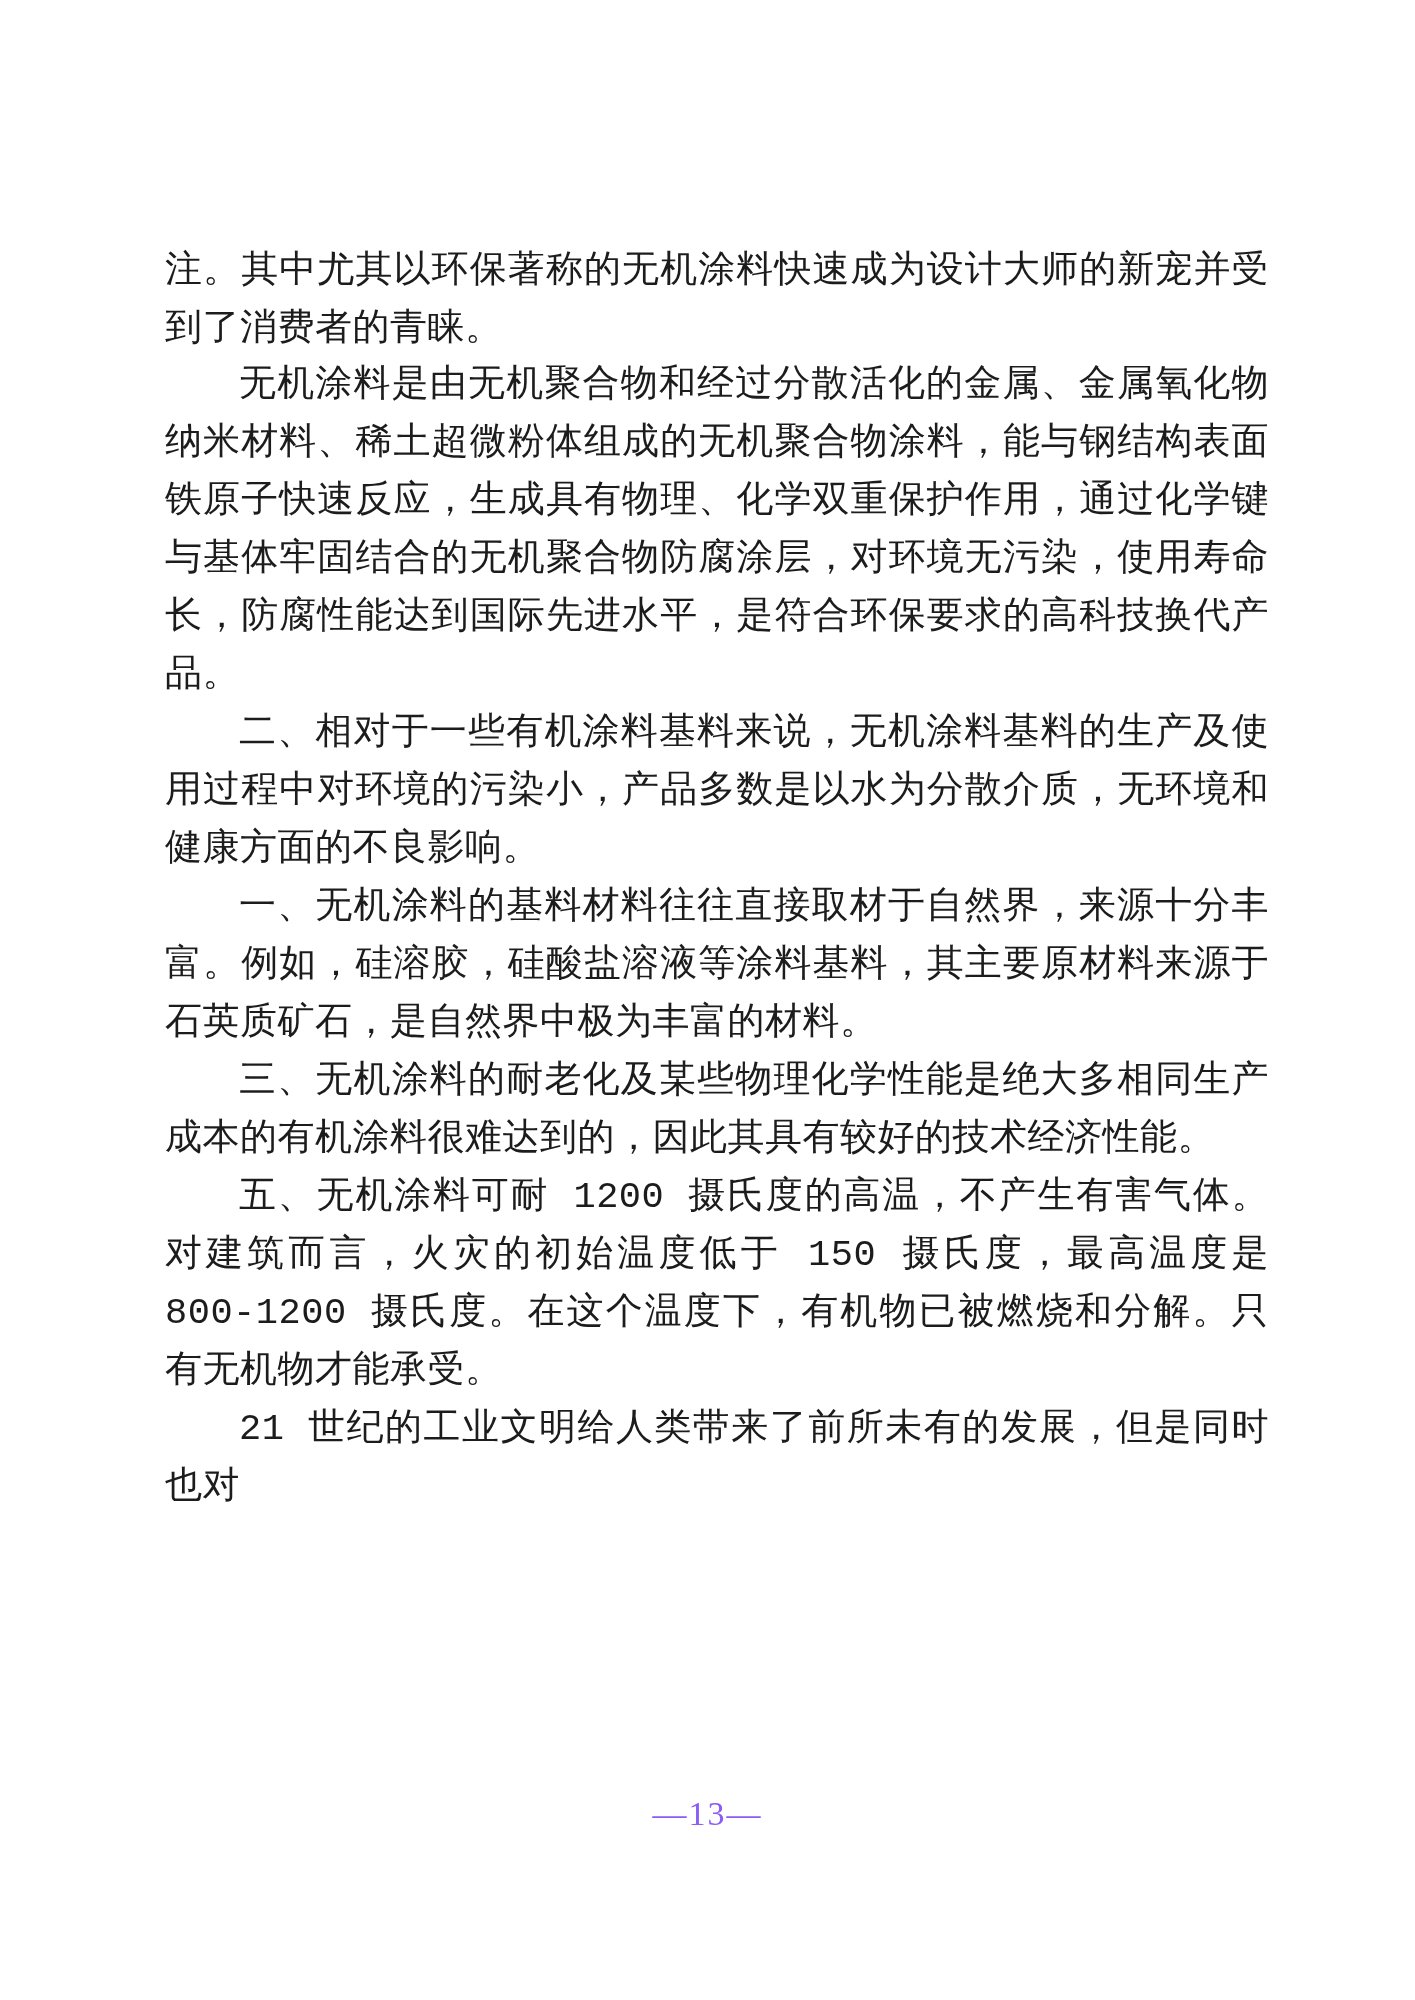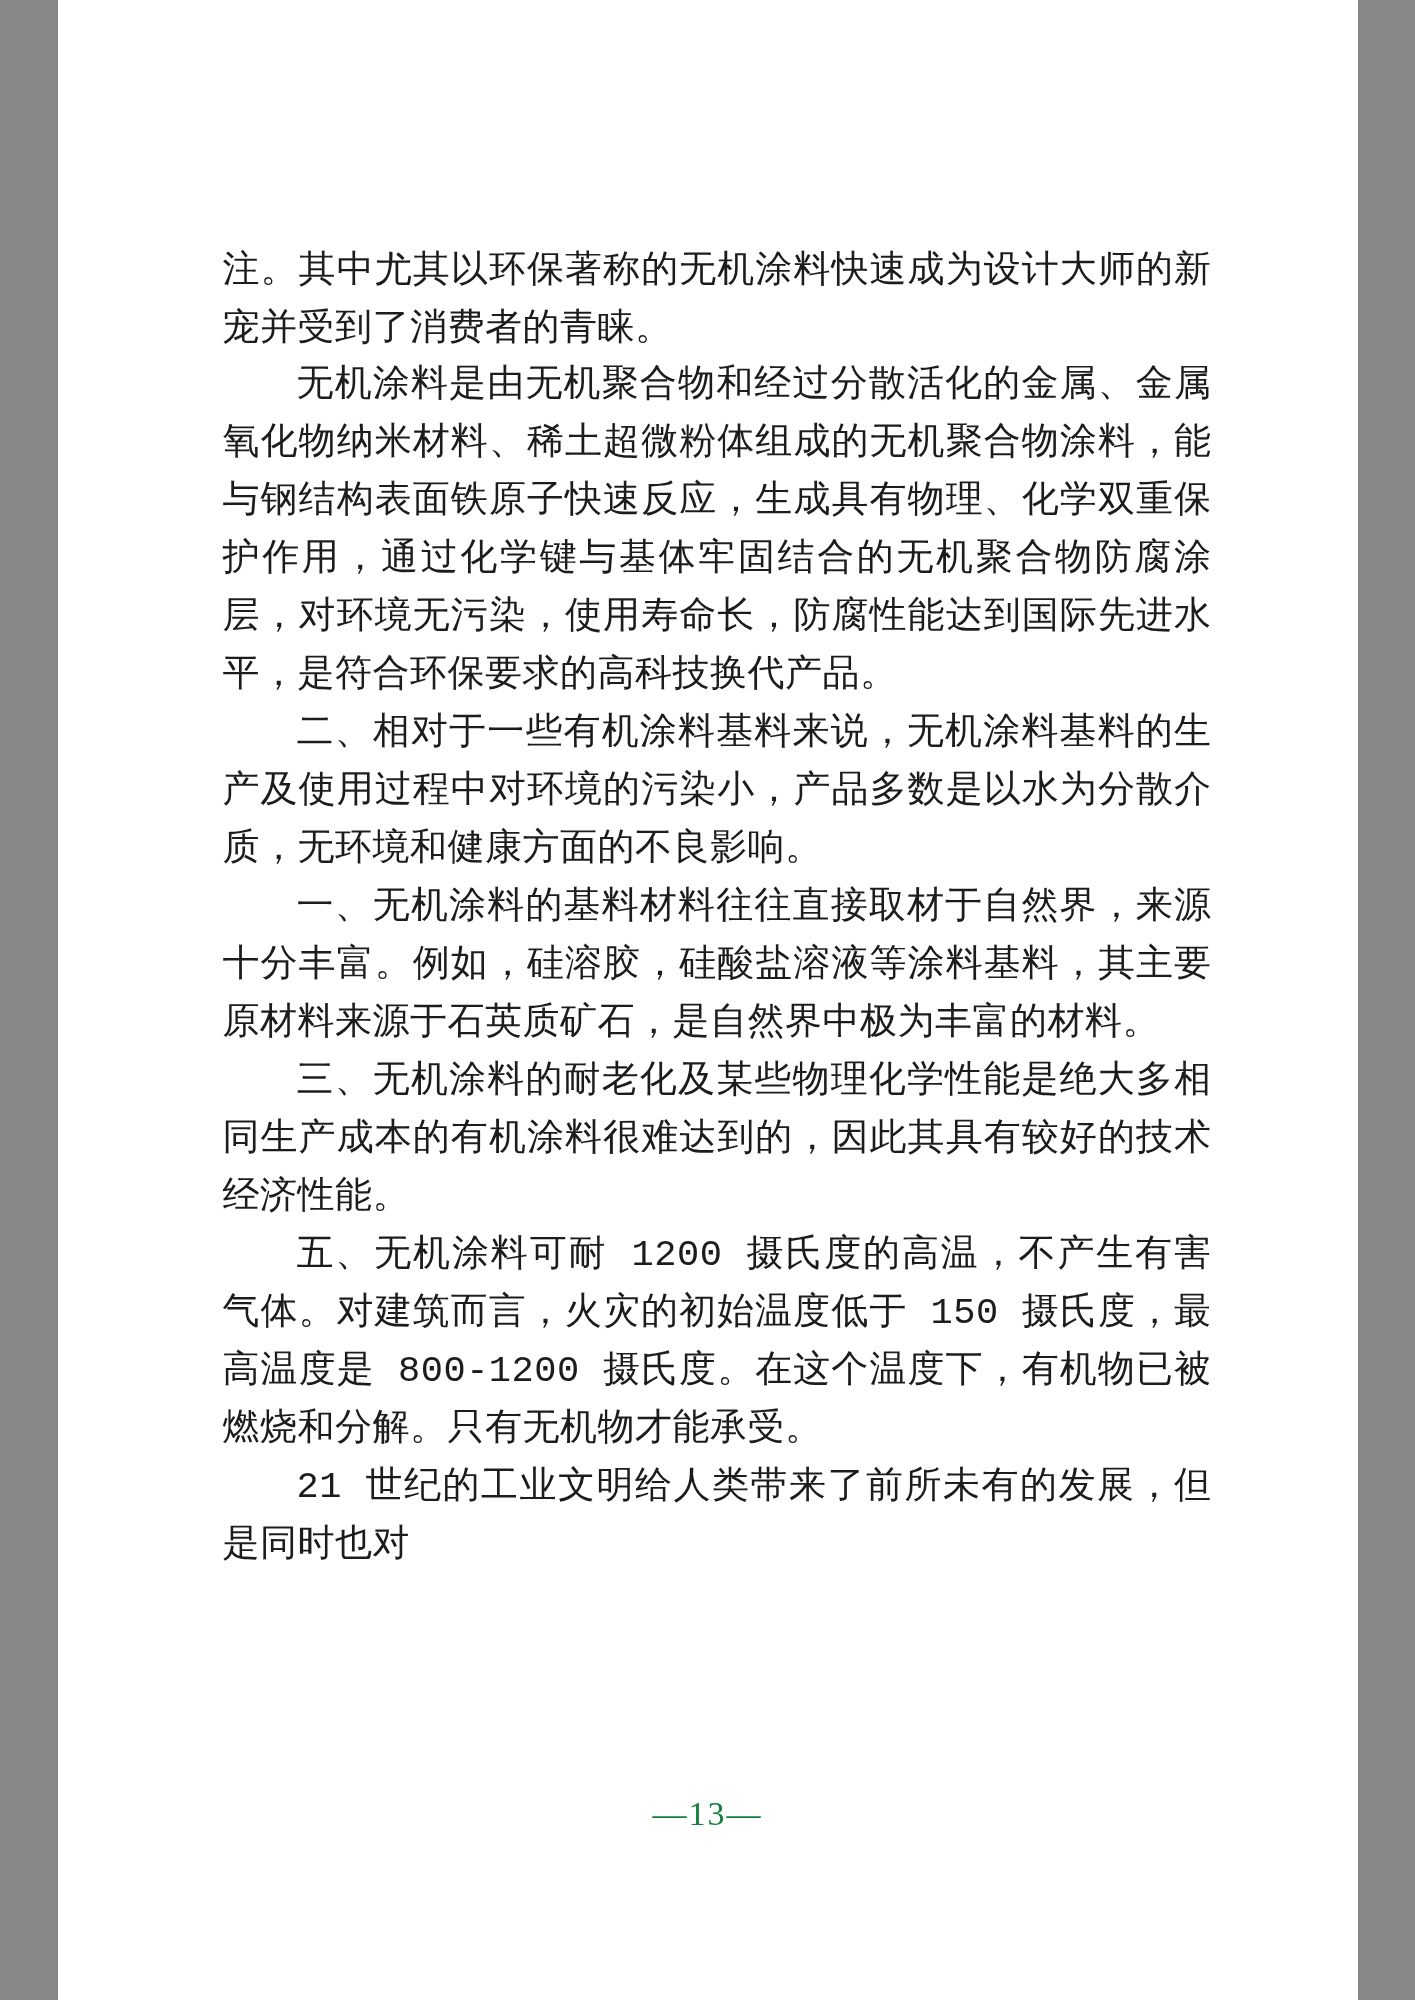--- a/index.html
+++ b/index.html
@@ -1,19 +1,19 @@
 <!DOCTYPE html>
 <html><head>
 <meta charset="utf-8">
 <style>
   * { margin: 0; padding: 0; box-sizing: border-box; }
   html, body { background: #888; }
   .page {
     position: relative;
-    width: 1300px;
+    width: 1415px;
     height: 2000px;
     margin: 0 auto;
     background: #ffffff;
     color: #1a1a1a;
     overflow: hidden;
     font-family: "Liberation Serif", "DejaVu Serif", serif;
   }
   .text-block {
     position: absolute;
     left: 165px;
@@ -34,21 +34,21 @@
     font-family: Liberation Mono, monospace;
   }
   .footer {
     position: absolute;
     left: 0;
     right: 0;
     top: 1795px;
     text-align: center;
     font-size: 34px;
     letter-spacing: 2px;
-    color: #15803d;
+    color: #8b5cf6;
   }
 </style>
 </head>
 <body>
 
 <div class="page">
   <div class="text-block">
     <p>注。其中尤其以环保著称的无机涂料快速成为设计大师的新宠并受到了消费者的青睐。</p>
     <p class="indent">无机涂料是由无机聚合物和经过分散活化的金属、金属氧化物纳米材料、稀土超微粉体组成的无机聚合物涂料，能与钢结构表面铁原子快速反应，生成具有物理、化学双重保护作用，通过化学键与基体牢固结合的无机聚合物防腐涂层，对环境无污染，使用寿命长，防腐性能达到国际先进水平，是符合环保要求的高科技换代产品。</p>
     <p class="indent">二、相对于一些有机涂料基料来说，无机涂料基料的生产及使用过程中对环境的污染小，产品多数是以水为分散介质，无环境和健康方面的不良影响。</p>

